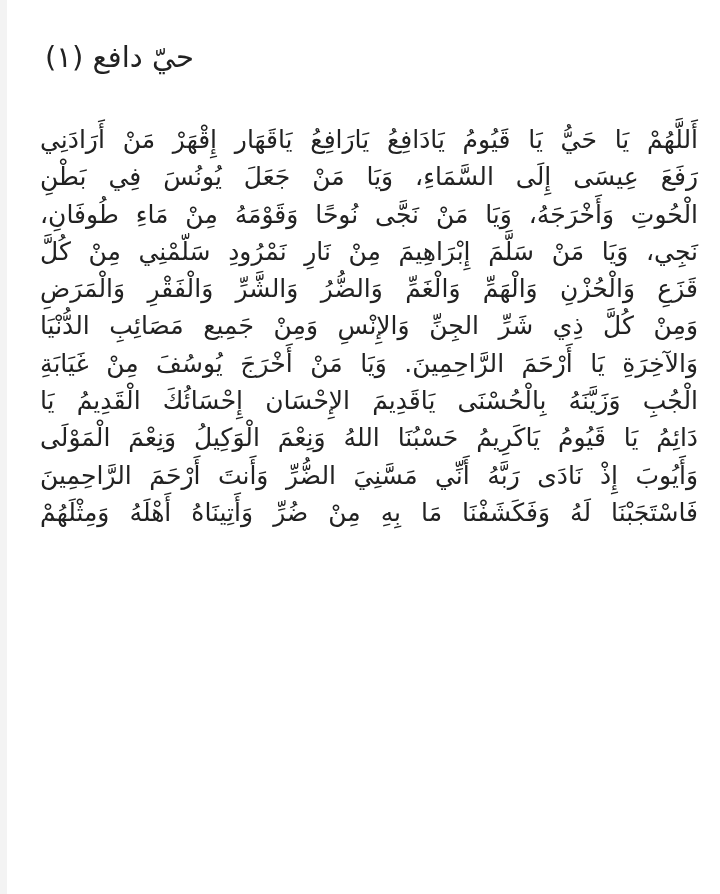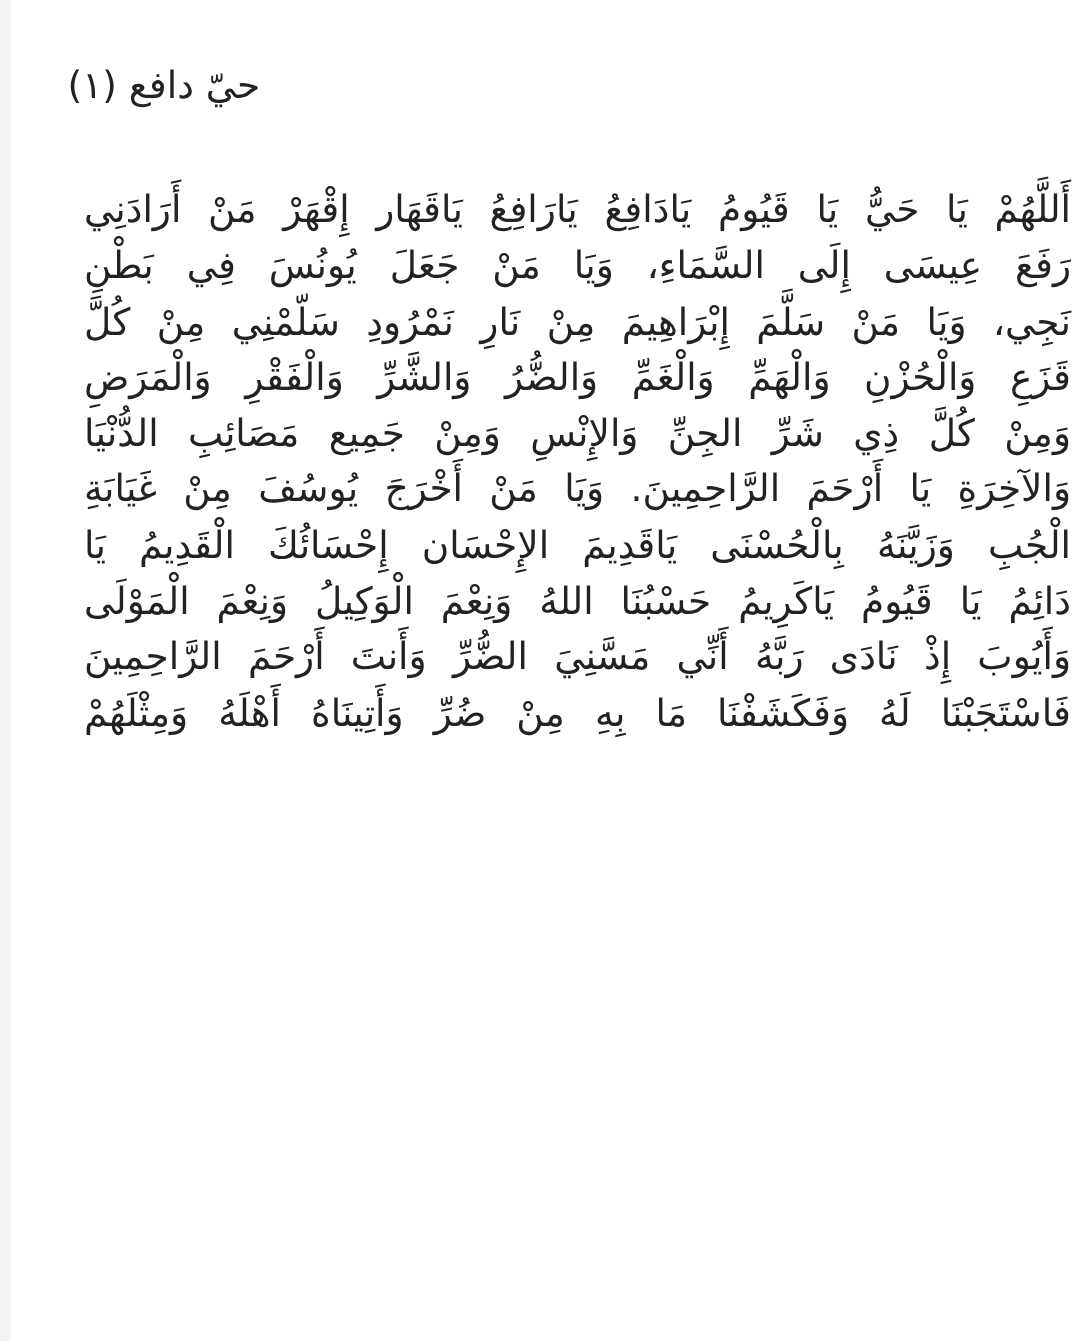--- a/index.html
+++ b/index.html
@@ -31,33 +31,32 @@
       height: 37.3px;
     }
     .heading-block {
       position: absolute;
       left: 45px;
       top: 36px;
       direction: rtl;
     }
     .heading-block .hl {
       display: block;
-      font-size: 25px;
+      font-size: 29px;
       line-height: 42px;
       height: 42px;
       white-space: nowrap;
       text-align: center;
     }
     .body-block {
       position: absolute;
       left: 40px;
       width: 658px;
       top: 121px;
       direction: rtl;
-      margin-left: 16px;
     }
     .body-block .line {
       text-align: justify;
       text-align-last: justify;
     }
     .body-block .line.last {
       text-align-last: right;
     }
   </style>
 </head>
@@ -66,20 +65,21 @@
 <div class="left-strip"></div>
 
 <div class="heading-block">
   <span class="hl">حيّ دافع (١)</span>
 </div>
 
 <div class="body-block">
   <div>
     <span class="line">أَللَّهُمْ يَا حَيُّ يَا قَيُومُ يَادَافِعُ يَارَافِعُ يَاقَهَار إِقْهَرْ مَنْ أَرَادَنِي</span>
     <span class="line">رَفَعَ عِيسَى إِلَى السَّمَاءِ، وَيَا مَنْ جَعَلَ يُونُسَ فِي بَطْنِ</span>
+    <span class="line">الْحُوتِ وَأَخْرَجَهُ، وَيَا مَنْ نَجَّى نُوحًا وَقَوْمَهُ مِنْ مَاءِ طُوفَانِ،</span>
     <span class="line">نَجِي، وَيَا مَنْ سَلَّمَ إِبْرَاهِيمَ مِنْ نَارِ نَمْرُودِ سَلّمْنِي مِنْ كُلَّ</span>
     <span class="line">قَزَعِ وَالْحُزْنِ وَالْهَمِّ وَالْغَمِّ وَالضُّرُ وَالشَّرِّ وَالْفَقْرِ وَالْمَرَضِ</span>
     <span class="line">وَمِنْ كُلَّ ذِي شَرِّ الجِنِّ وَالإِنْسِ وَمِنْ جَمِيع مَصَائِبِ الدُّنْيَا</span>
     <span class="line">وَالآخِرَةِ يَا أَرْحَمَ الرَّاحِمِينَ. وَيَا مَنْ أَخْرَجَ يُوسُفَ مِنْ غَيَابَةِ</span>
     <span class="line">الْجُبِ وَزَيَّنَهُ بِالْحُسْنَى يَاقَدِيمَ الإِحْسَان إِحْسَائُكَ الْقَدِيمُ يَا</span>
     <span class="line">دَائِمُ يَا قَيُومُ يَاكَرِيمُ حَسْبُنَا اللهُ وَنِعْمَ الْوَكِيلُ وَنِعْمَ الْمَوْلَى</span>
   </div>
   <div>
     <span class="line">وَأَيُوبَ إِذْ نَادَى رَبَّهُ أَنِّي مَسَّنِيَ الضُّرِّ وَأَنتَ أَرْحَمَ الرَّاحِمِينَ</span>
     <span class="line">فَاسْتَجَبْنَا لَهُ وَفَكَشَفْنَا مَا بِهِ مِنْ ضُرِّ وَأَتِينَاهُ أَهْلَهُ وَمِثْلَهُمْ</span>

